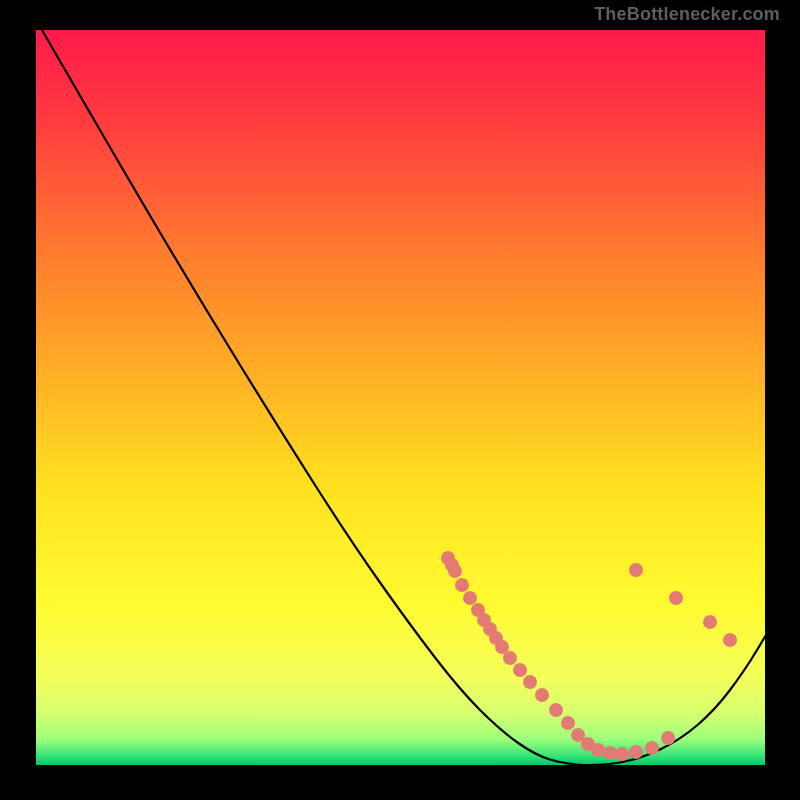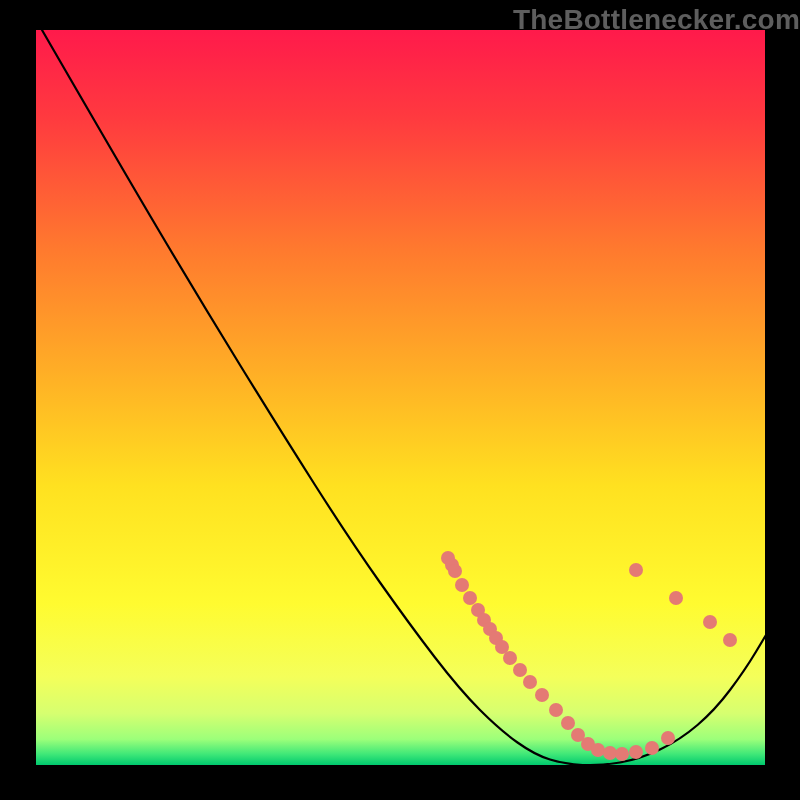--- a/index.html
+++ b/index.html
@@ -11,23 +11,23 @@
     overflow: hidden;
   }
   .container {
     position: relative;
     width: 800px;
     height: 800px;
   }
   .watermark {
     position: absolute;
     top: 4px;
-    right: 0;
+    right: 20px;
     font-family: Arial, Helvetica, sans-serif;
-    font-size: 28px;
+    font-size: 18px;
     font-weight: bold;
     color: #5e5e5e;
     letter-spacing: 0.2px;
     z-index: 3;
     margin-left: 8px;
   }
   svg {
     position: absolute;
     top: 0;
     left: 0;

